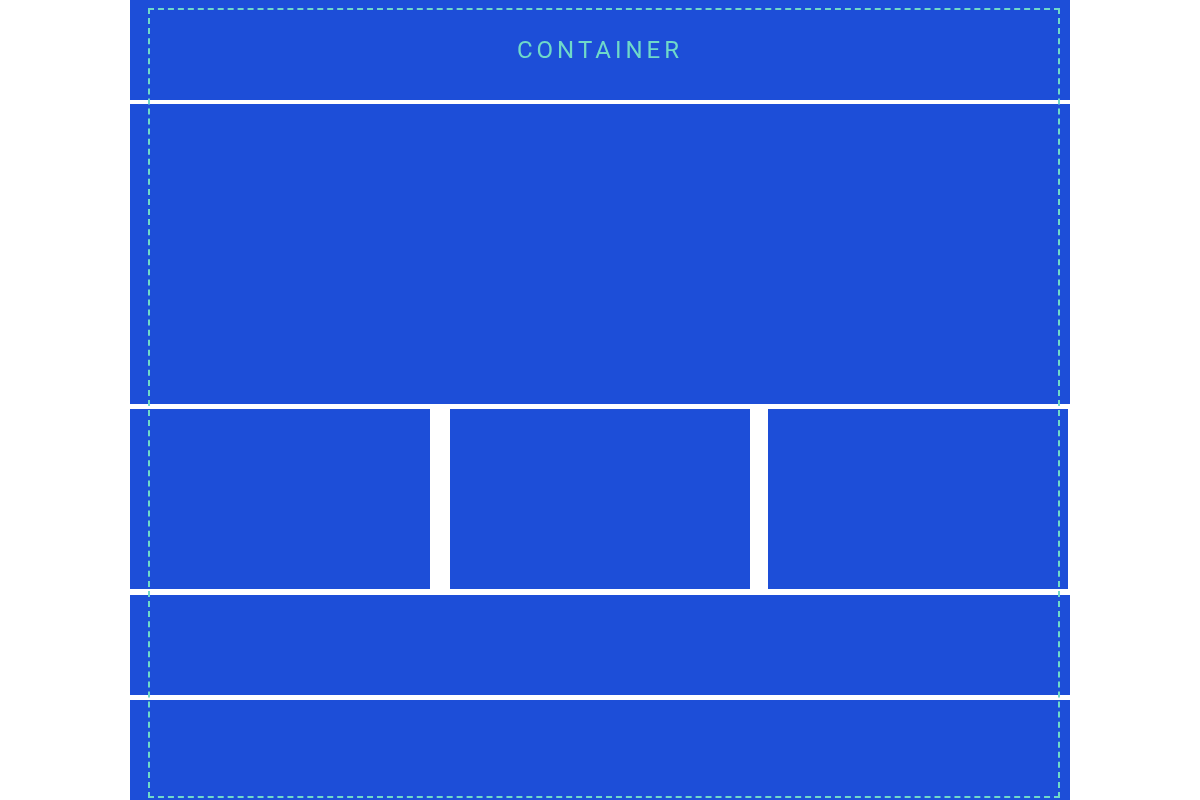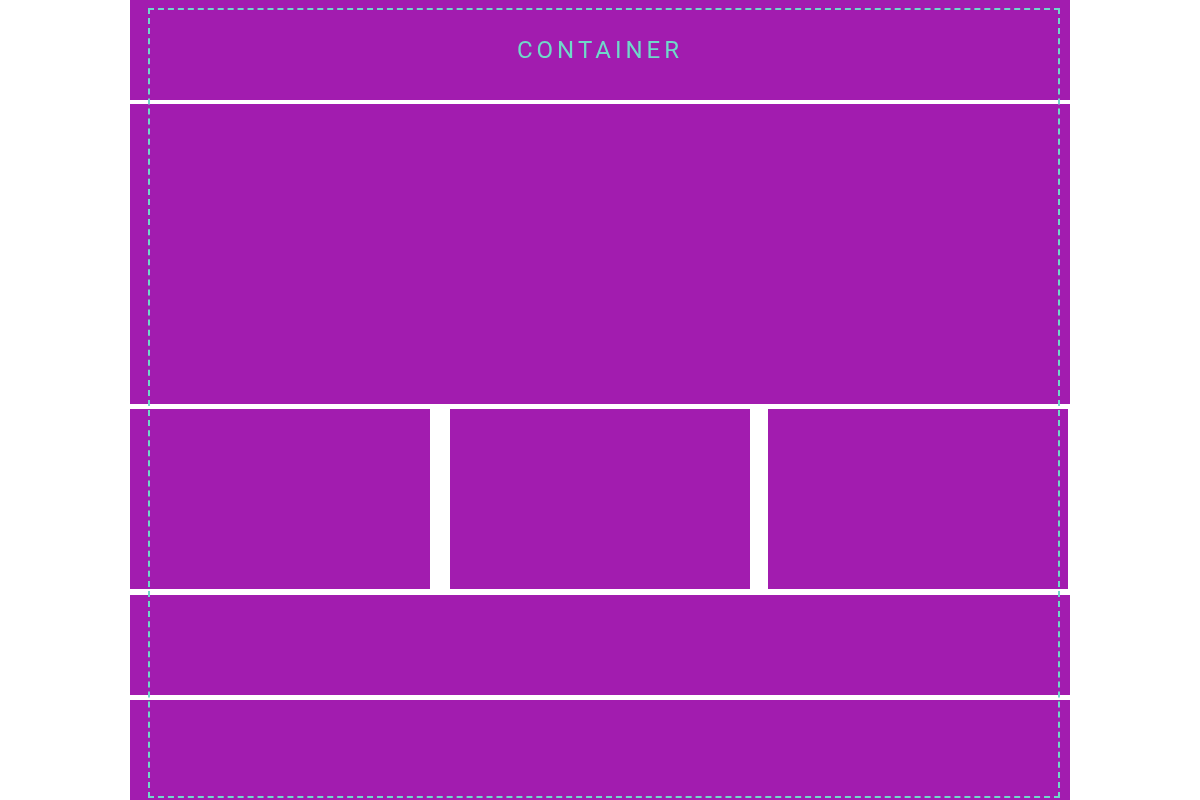--- a/index.html
+++ b/index.html
@@ -30,21 +30,21 @@
       top: 8px;
       width: 912px;
       height: 790px;
       border: 2.5px dashed #6fd9c9;
       pointer-events: none;
       z-index: 10;
     }
     
     .block {
       position: absolute;
-      background: #a21caf;
+      background: #1d4ed8;
     }
     
     .header-block {
       left: 0;
       top: 0;
       width: 940px;
       height: 100px;
       display: flex;
       align-items: center;
       justify-content: center;

